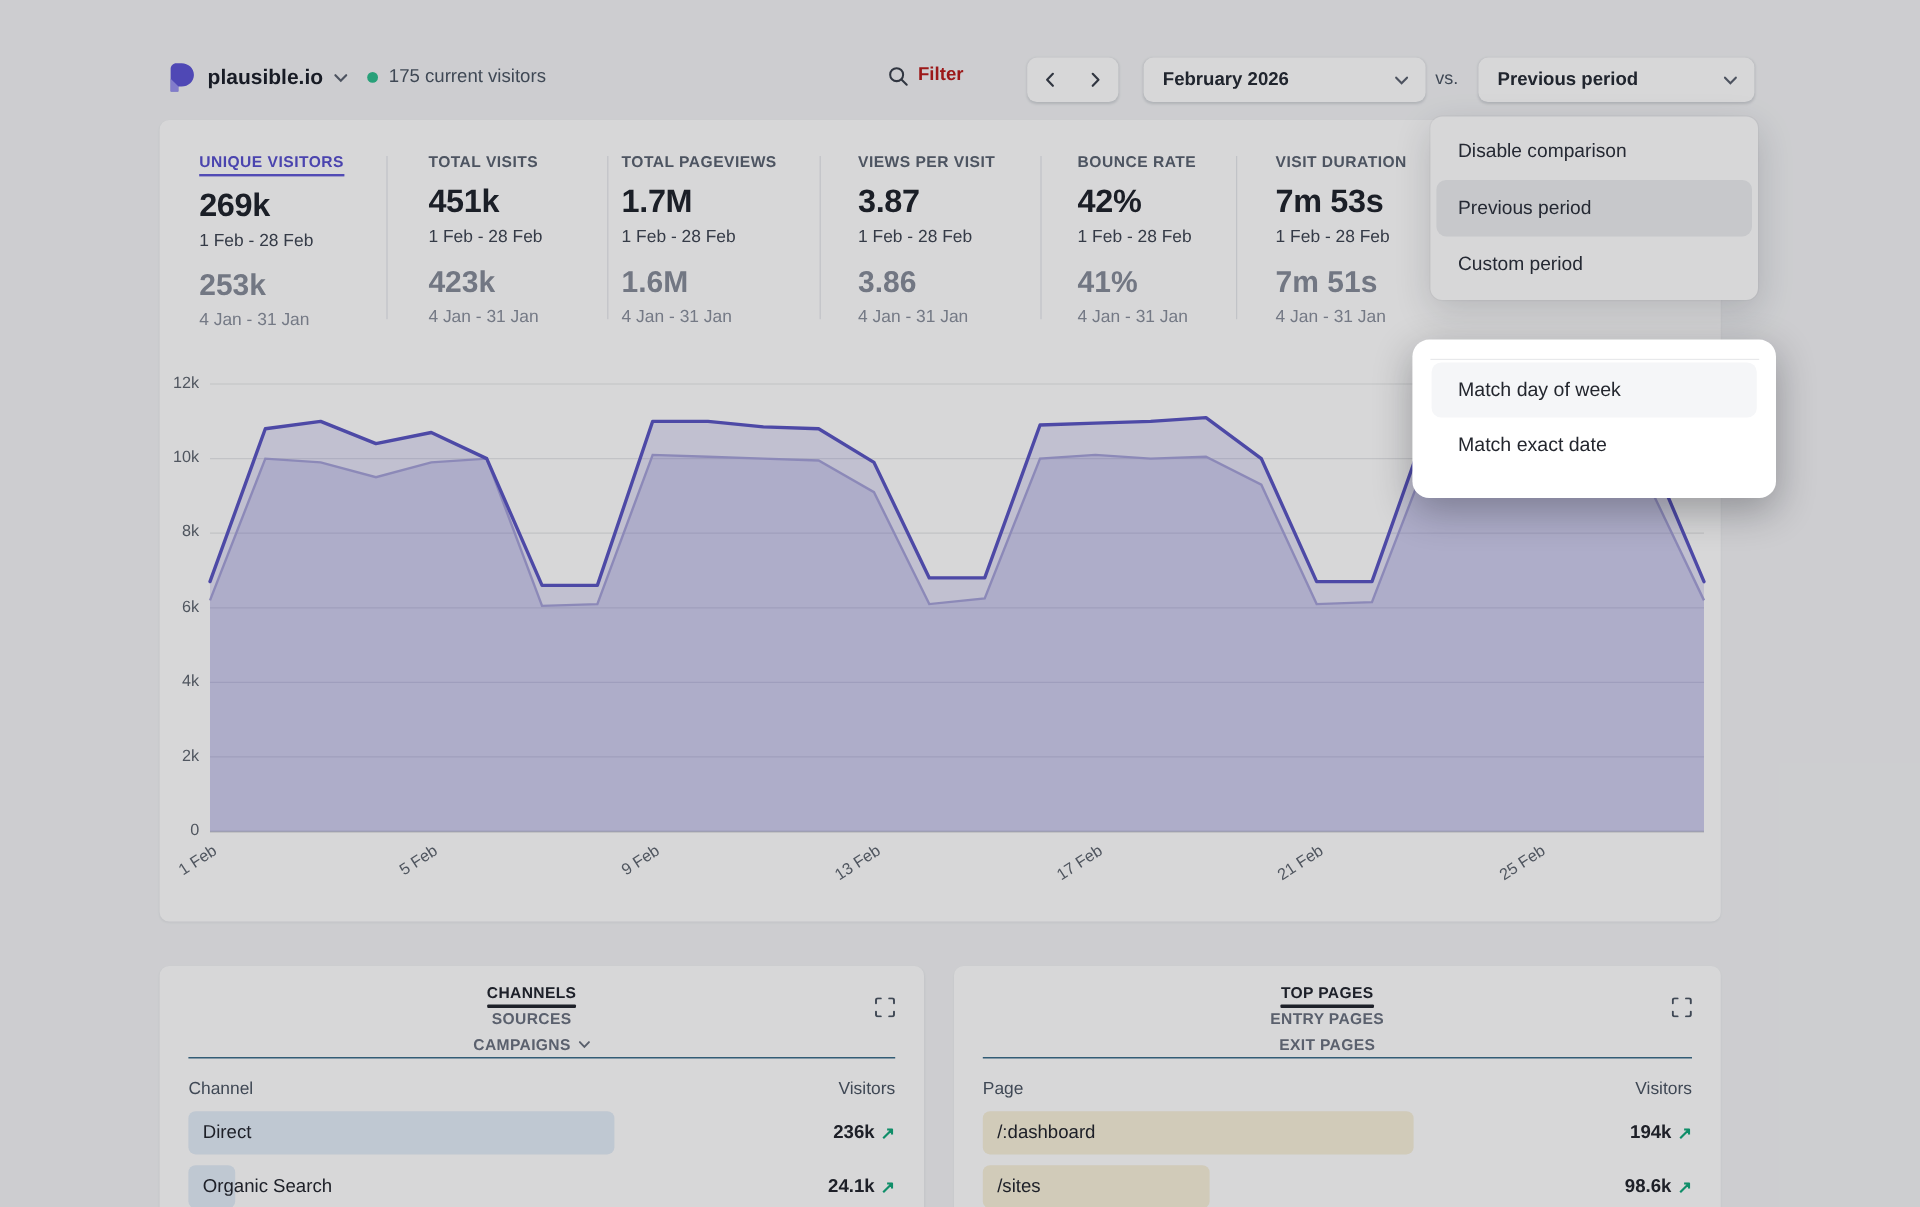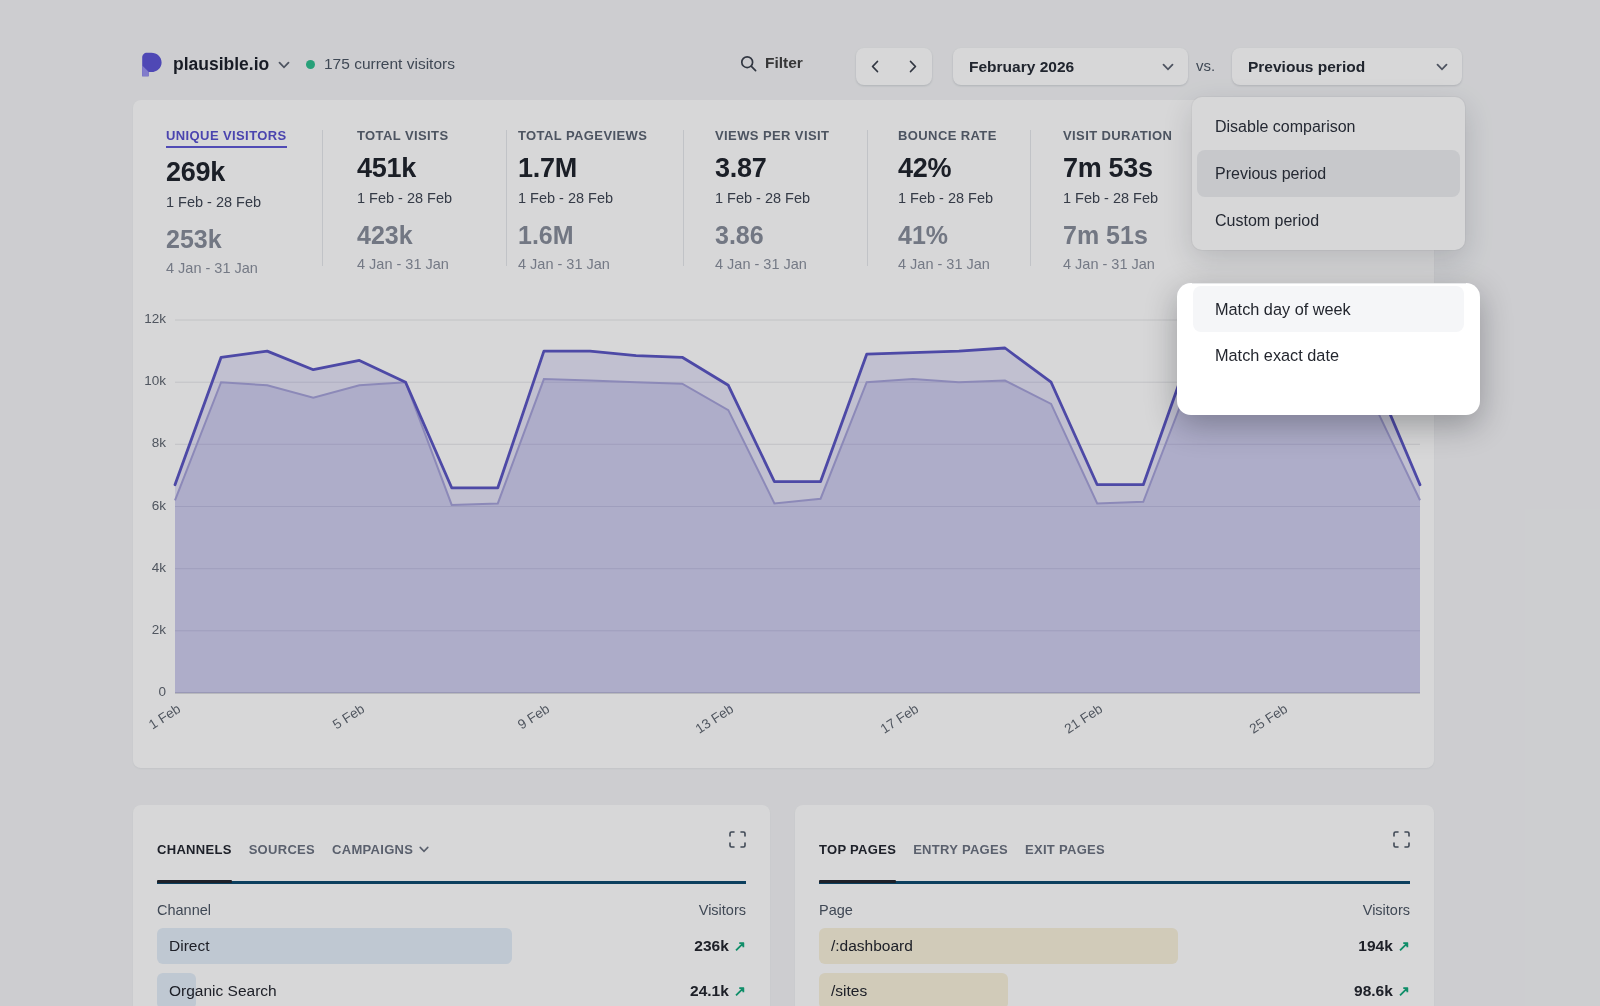--- a/index.html
+++ b/index.html
@@ -7,21 +7,21 @@
     width:1600px;height:1006px;position:relative;overflow:hidden;
     background:#f3f4f6;
     font-family:"Liberation Sans", sans-serif;
     color:#1f232c;
   }
   
   .hdr-item{position:absolute;display:flex;align-items:center;}
   .site-name{font-size:17.5px;font-weight:700;color:#1c202a;margin:0 9px 0 10px;}
   .live-dot{width:9px;height:9px;border-radius:50%;background:#2fbe8e;margin-right:9px;}
   .live-text{font-size:15.5px;color:#4b5563;}
-  .filter-label{font-size:15.5px;font-weight:600;color:#404040;margin-left:8px;}
+  .filter-label{font-size:15.5px;font-weight:600;color:#b91c1c;margin-left:8px;}
   .btn-card{background:#fff;border-radius:8px;box-shadow:0 1px 2px rgba(16,24,40,.07),0 1px 3px rgba(16,24,40,.08);}
   .pager{left:856px;top:48px;width:76px;height:37px;display:flex;}
   .pager .pbtn{flex:1;display:flex;align-items:center;justify-content:center;cursor:pointer;}
   .drop-btn{top:48px;height:37px;display:flex;align-items:center;justify-content:space-between;padding:0 14px 0 16px;font-size:15.5px;font-weight:600;color:#262b35;box-sizing:border-box;}
   .vs{left:1196px;top:57px;font-size:15px;color:#4b5563;}
   
   .panel{position:absolute;background:#fff;border-radius:8px;box-shadow:0 1px 2px rgba(16,24,40,.05);}
   #main-panel{left:133px;top:100px;width:1301px;height:668px;}
   .metric{position:absolute;top:126px;}
   .metric .mlabel{font-size:13px;font-weight:700;letter-spacing:.4px;color:#5b6472;display:inline-block;}
@@ -30,21 +30,21 @@
   .metric .mperiod{font-size:14.5px;color:#3f4653;margin-top:8px;}
   .metric .mprev{font-size:25px;font-weight:700;color:#878d9a;margin-top:17px;line-height:1;}
   .metric .mprevperiod{font-size:14.5px;color:#8a909d;margin-top:8px;}
   .vdiv{position:absolute;top:130px;height:136px;width:1px;background:#e5e7eb;}
   
   #chart{position:absolute;left:175px;top:320px;width:1245px;height:373px;}
   .ylab{position:absolute;left:118px;width:48px;text-align:right;font-size:13.5px;color:#5f6670;}
   .xlab{position:absolute;top:701px;font-size:13.5px;color:#5f6670;transform:translateX(-100%) rotate(-33deg);transform-origin:100% 0;white-space:nowrap;}
   
   .bpanel{top:805px;height:201px;border-radius:8px 8px 0 0;padding:0 24px;box-sizing:border-box;}
-  .tabs-row{height:64px;display:flex;align-items:center;padding-top:12px;border-bottom:3px solid #0c4a6e;position:relative;}
+  .tabs-row{height:64px;display:flex;align-items:center;padding-top:12px;border-bottom:1px solid #0c4a6e;position:relative;flex-direction:column;}
   .tab{font-size:13px;font-weight:700;letter-spacing:.3px;color:#6b7280;margin-right:17px;position:relative;height:100%;display:flex;align-items:center;cursor:pointer;}
   .tab.active{color:#22262f;}
   .tab.active::after{content:"";position:absolute;left:0;right:0;bottom:-2px;height:3px;background:#23272f;border-radius:1px;}
   .tab .tchev{margin-left:6px;display:flex;}
   .expand{position:absolute;right:0;top:26px;cursor:pointer;display:flex;}
   .cols{display:flex;justify-content:space-between;font-size:14.5px;color:#4b5563;margin-top:18px;}
   .rows{margin-top:10px;}
   .trow{position:relative;height:36px;margin-bottom:9px;}
   .rbar{position:absolute;left:0;top:0;bottom:0;border-radius:6px;}
   .rbar.blue{background:#e3edf8;}
@@ -54,21 +54,21 @@
   .arrow{color:#12a87b;font-weight:700;font-size:14.5px;}
   
   #comparison-menu{position:absolute;left:1192px;top:97px;width:273px;background:#fff;border-radius:10px;
     box-shadow:0 10px 30px rgba(16,24,40,.16),0 0 0 1px rgba(16,24,40,.03);padding:6px 0;z-index:20;}
   .menu-item{height:47px;display:flex;align-items:center;padding-left:23px;font-size:16px;color:#2b303b;cursor:pointer;text-align:right;}
   .menu-item.selected{background:#eceef0;border-radius:8px;margin:0 5px;padding-left:18px;}
   
   #dim-overlay{position:absolute;left:0;top:0;width:1600px;height:1006px;background:rgba(5,7,12,.16);z-index:50;pointer-events:none;}
   
   #match-popup{position:absolute;left:1177px;top:283px;width:303px;height:132px;background:#fff;border-radius:14px;
-    box-shadow:0 10px 32px rgba(10,12,20,.30);z-index:60;box-sizing:border-box;}
+    box-shadow:0 10px 32px rgba(10,12,20,.30);z-index:60;box-sizing:border-box;padding-top:16px;}
   #match-popup .pop-divider{height:1px;background:#e8e9eb;margin:0 14px 2px 15px;}
   .pop-item{height:46px;display:flex;align-items:center;margin:0 16px;padding-left:22px;border-radius:8px;font-size:16.3px;color:#23262e;cursor:pointer;}
   .pop-item.highlight{background:#f5f6f8;}
 </style>
 </head>
 <body>
 
 <div class="hdr-item" style="left:140px;top:52px;">
   <span style="display:flex;">
     <svg width="23" height="25" viewBox="0 0 23 25">

